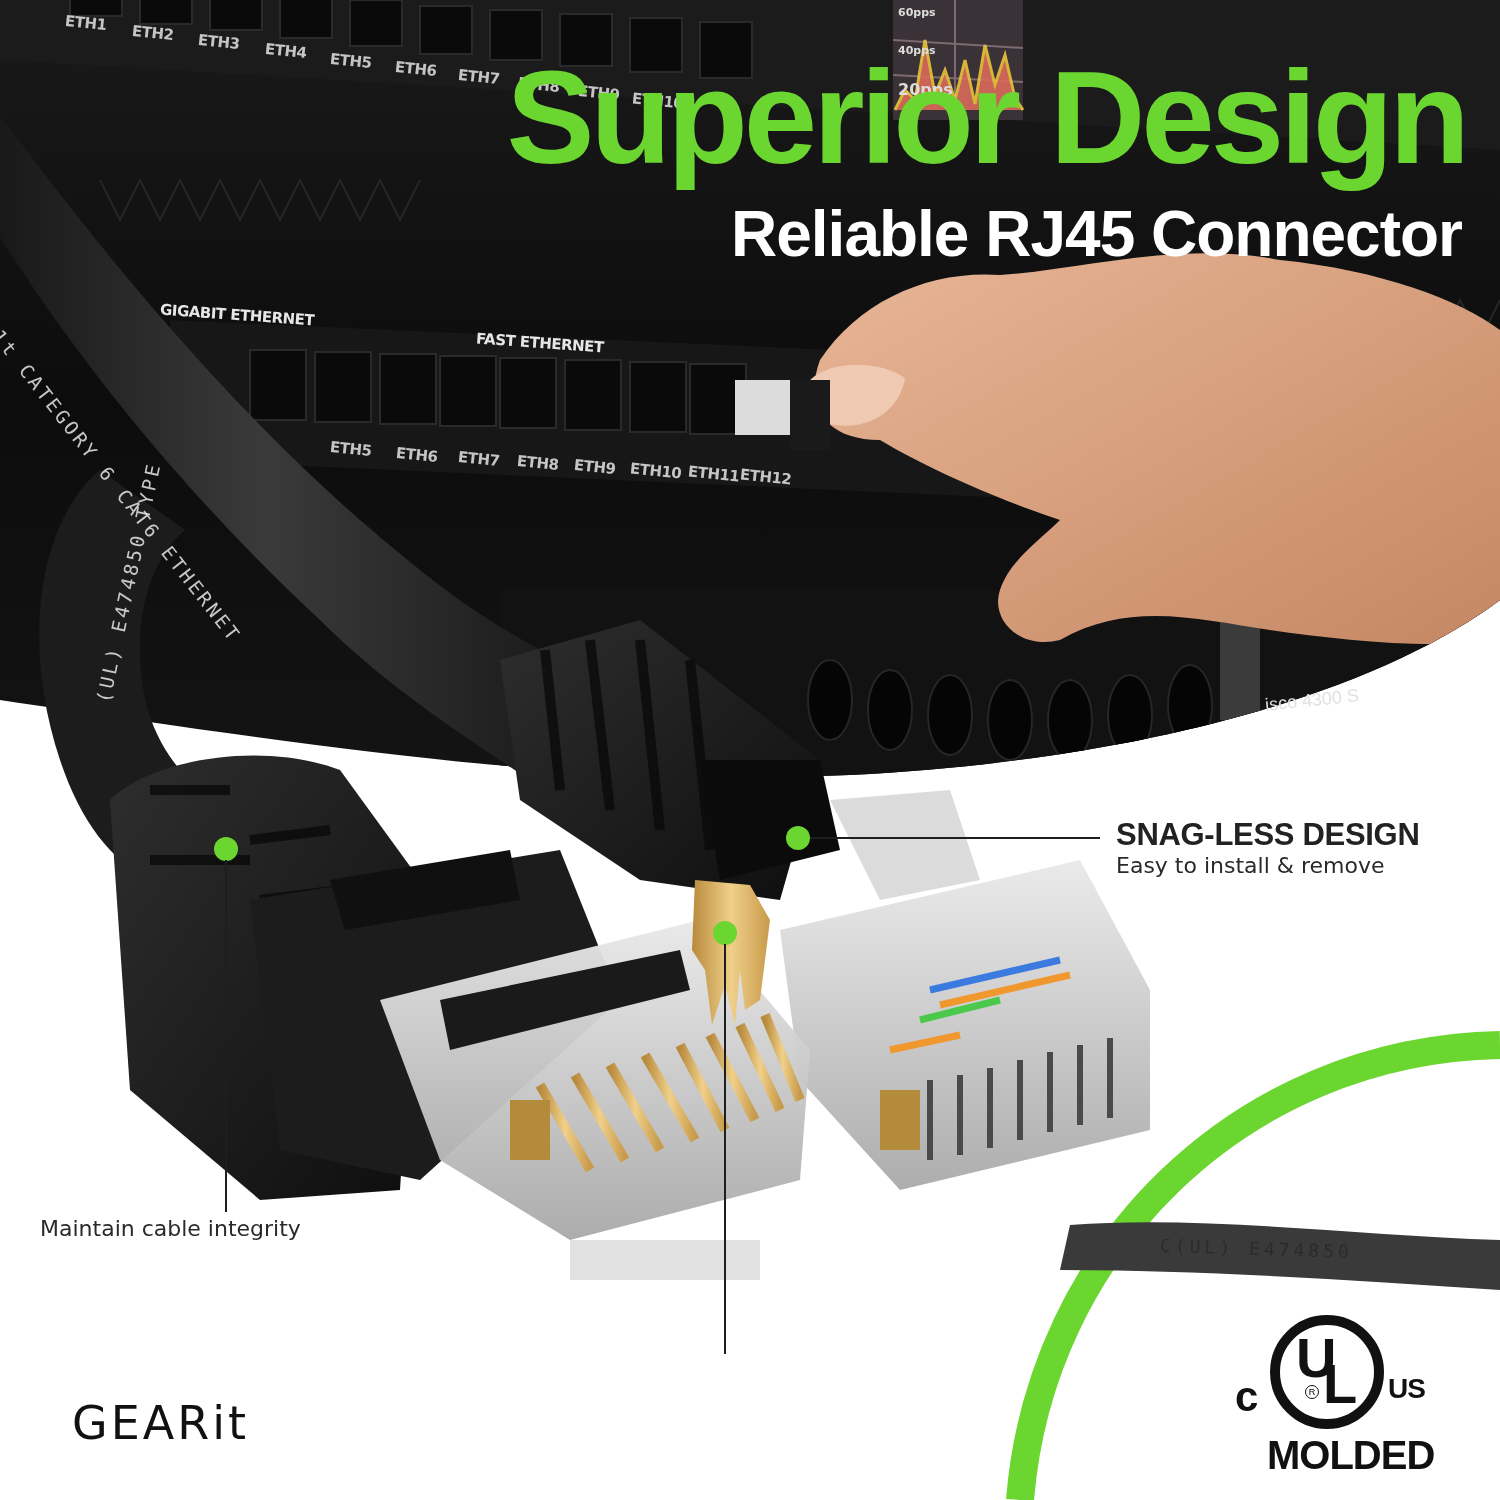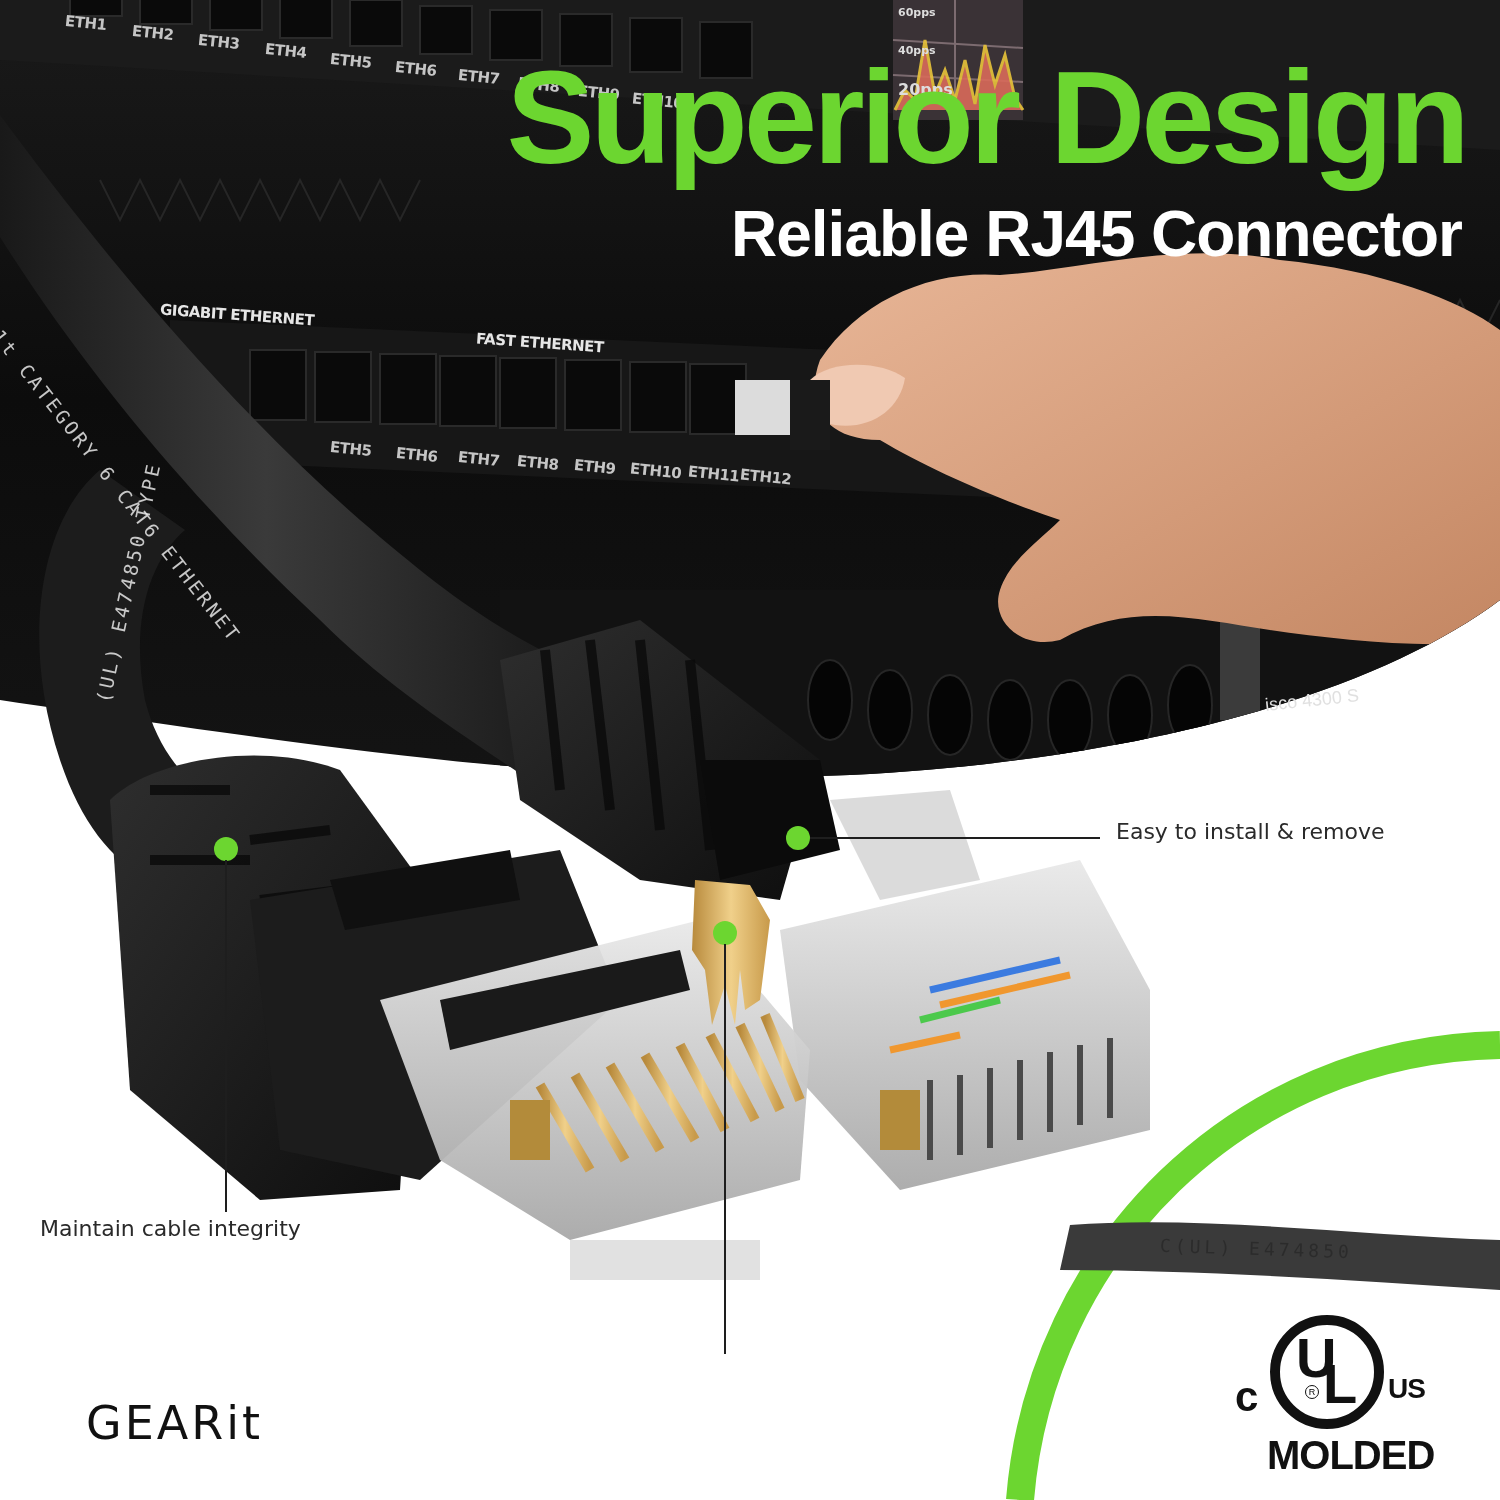--- a/index.html
+++ b/index.html
@@ -15,21 +15,21 @@
   .headline { position: absolute; right: 34px; top: 52px; color: #6cd630; font-family: "Liberation Sans", sans-serif; font-weight: bold; font-size: 132px; letter-spacing: -4px; line-height: 1; white-space: nowrap; }
   .subhead { position: absolute; right: 38px; top: 202px; color: #ffffff; font-family: "Liberation Sans", sans-serif; font-weight: bold; font-size: 64px; letter-spacing: -1px; line-height: 1; white-space: nowrap; }
 
   .callout { position: absolute; color: #222222; }
   .callout .title { font-family: "Liberation Sans", sans-serif; font-weight: bold; font-size: 31px; letter-spacing: -0.3px; line-height: 1.1; white-space: nowrap; }
   .callout .desc { font-family: "DejaVu Sans", sans-serif; font-size: 22px; line-height: 1.3; white-space: nowrap; color: #2a2a2a; }
 
   .dot { position: absolute; width: 24px; height: 24px; border-radius: 50%; background: #6cd630; }
   .leader { position: absolute; background: #1e1e1e; }
 
-  .logo { position: absolute; left: 86px; top: 1396px; font-family: "DejaVu Sans", sans-serif; font-size: 46px; letter-spacing: 3px; color: #111; font-weight: normal; }
+  .logo { position: absolute; left: 72px; top: 1396px; font-family: "DejaVu Sans", sans-serif; font-size: 46px; letter-spacing: 3px; color: #111; font-weight: normal; }
 
   .ul-badge { position: absolute; left: 1230px; top: 1315px; width: 220px; height: 170px; }
   .ul-c { position: absolute; left: 5px; top: 58px; font-family: "Liberation Sans", sans-serif; font-weight: bold; font-size: 42px; color: #111; }
   .ul-us { position: absolute; left: 158px; top: 58px; font-family: "Liberation Sans", sans-serif; font-weight: bold; font-size: 28px; color: #111; letter-spacing: -1px; }
   .ul-ring { position: absolute; left: 40px; top: 0; width: 114px; height: 114px; border: 10px solid #111; border-radius: 50%; box-sizing: border-box; }
   .ul-u { position: absolute; left: 66px; top: 10px; font-family: "Liberation Sans", sans-serif; font-weight: bold; font-size: 56px; color: #111; }
   .ul-l { position: absolute; left: 93px; top: 36px; font-family: "Liberation Sans", sans-serif; font-weight: bold; font-size: 56px; color: #111; }
   .ul-r { position: absolute; left: 75px; top: 70px; width: 12px; height: 12px; border: 1.5px solid #111; border-radius: 50%; font-size: 9px; line-height: 12px; text-align: center; font-family: "Liberation Sans", sans-serif; }
   .ul-listed { position: absolute; left: 37px; top: 118px; font-family: "Liberation Sans", sans-serif; font-weight: bold; font-size: 40px; color: #111; letter-spacing: -1px; }
 
@@ -249,20 +249,21 @@
 <div class="dot" style="left:786px;top:826px;"></div>
 <div class="leader" style="left:810px;top:837px;width:290px;height:2px;"></div>
 
 <div class="dot" style="left:214px;top:837px;"></div>
 <div class="leader" style="left:225px;top:860px;width:2px;height:352px;"></div>
 
 <div class="dot" style="left:713px;top:921px;"></div>
 <div class="leader" style="left:724px;top:944px;width:2px;height:410px;"></div>
 
 <div class="callout" style="left:1116px;top:818px;">
+  <div class="title">SNAG-LESS DESIGN</div>
   <div class="desc">Easy to install &amp; remove</div>
 </div>
 
 <div class="callout" style="left:40px;top:1215px;">
   <div class="desc">Maintain cable integrity</div>
 </div>
 
 <div class="callout" style="left:525px;top:1361px;">
 </div>
 

